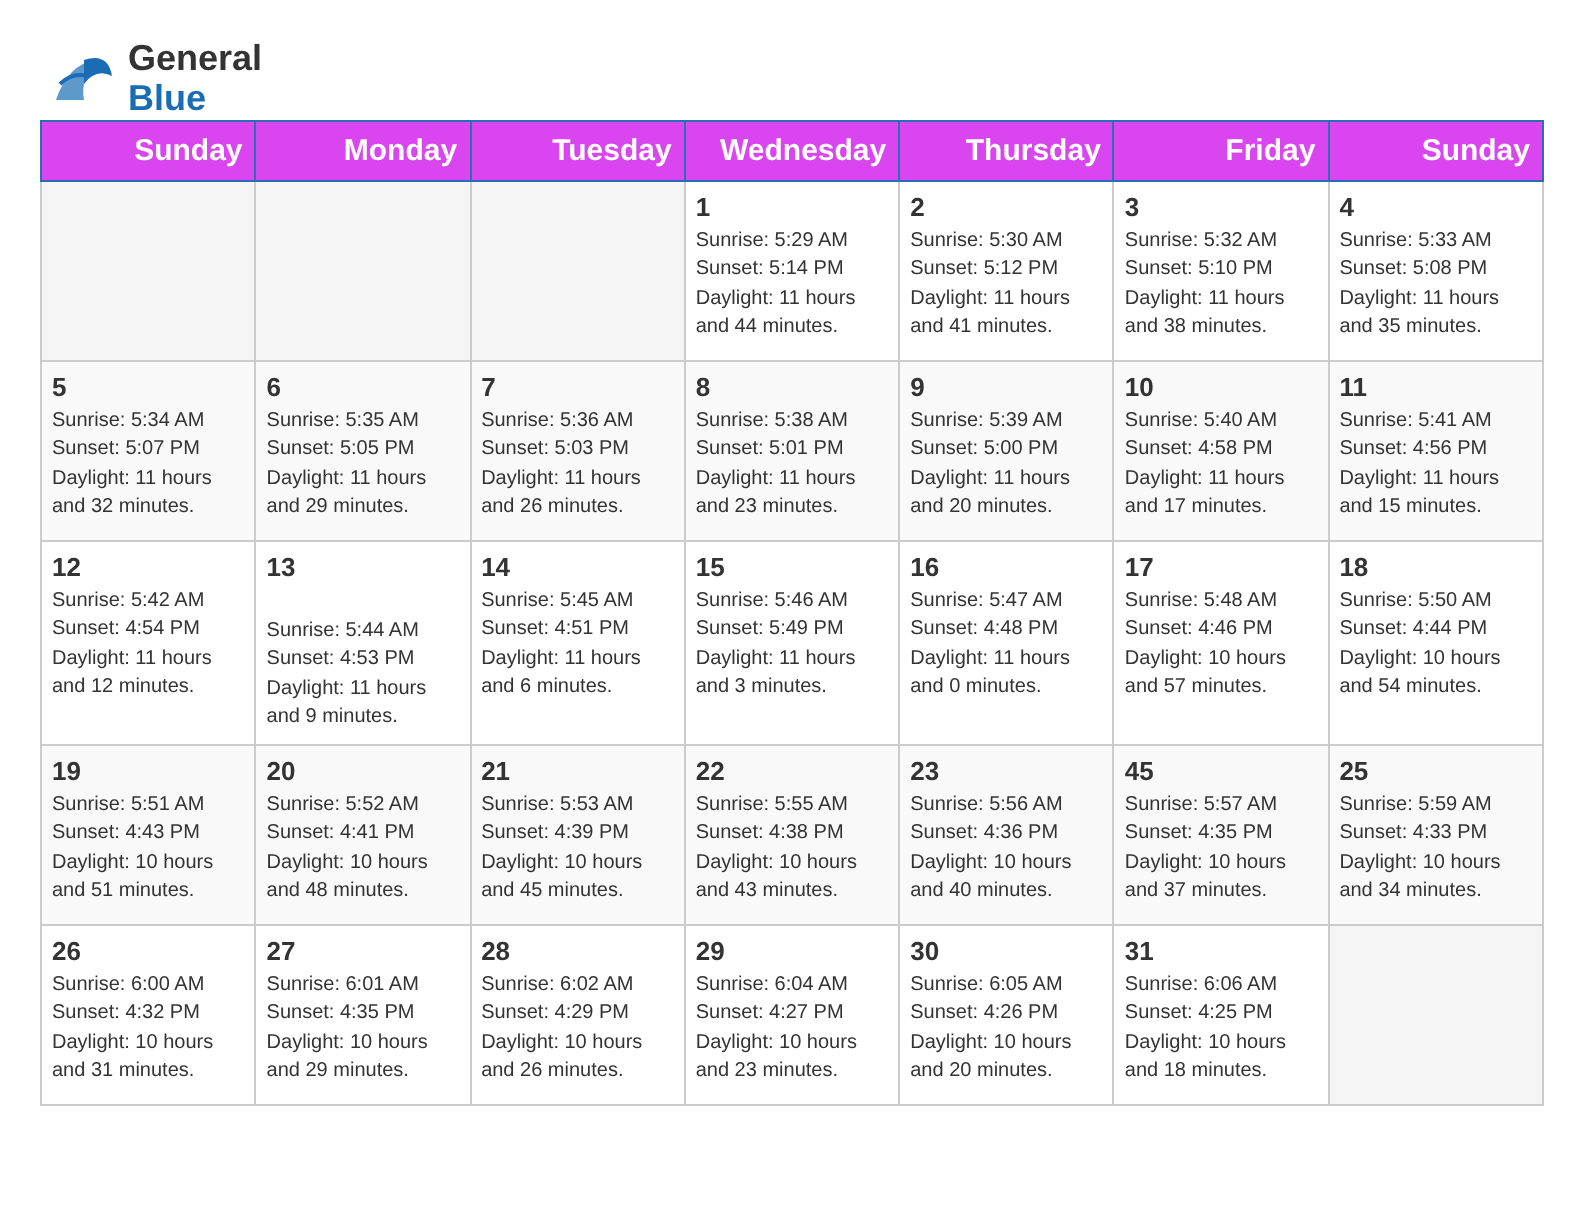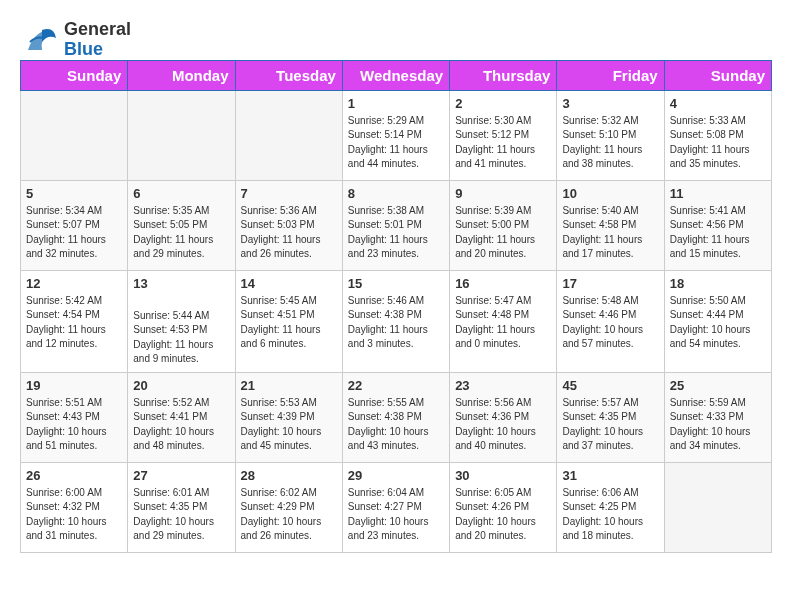--- a/index.html
+++ b/index.html
@@ -213,21 +213,21 @@
         </td>
         <td>
           <div class="day-number">14</div>
           <div class="day-info" style="white-space: pre-line;">Sunrise: 5:45 AM
 Sunset: 4:51 PM
 Daylight: 11 hours and 6 minutes.</div>
         </td>
         <td>
           <div class="day-number">15</div>
           <div class="day-info" style="white-space: pre-line;">Sunrise: 5:46 AM
-Sunset: 4:38 PM
+Sunset: 5:49 PM
 Daylight: 11 hours and 3 minutes.</div>
         </td>
         <td>
           <div class="day-number">16</div>
           <div class="day-info" style="white-space: pre-line;">Sunrise: 5:47 AM
 Sunset: 4:48 PM
 Daylight: 11 hours and 0 minutes.</div>
         </td>
         <td>
           <div class="day-number">17</div>

